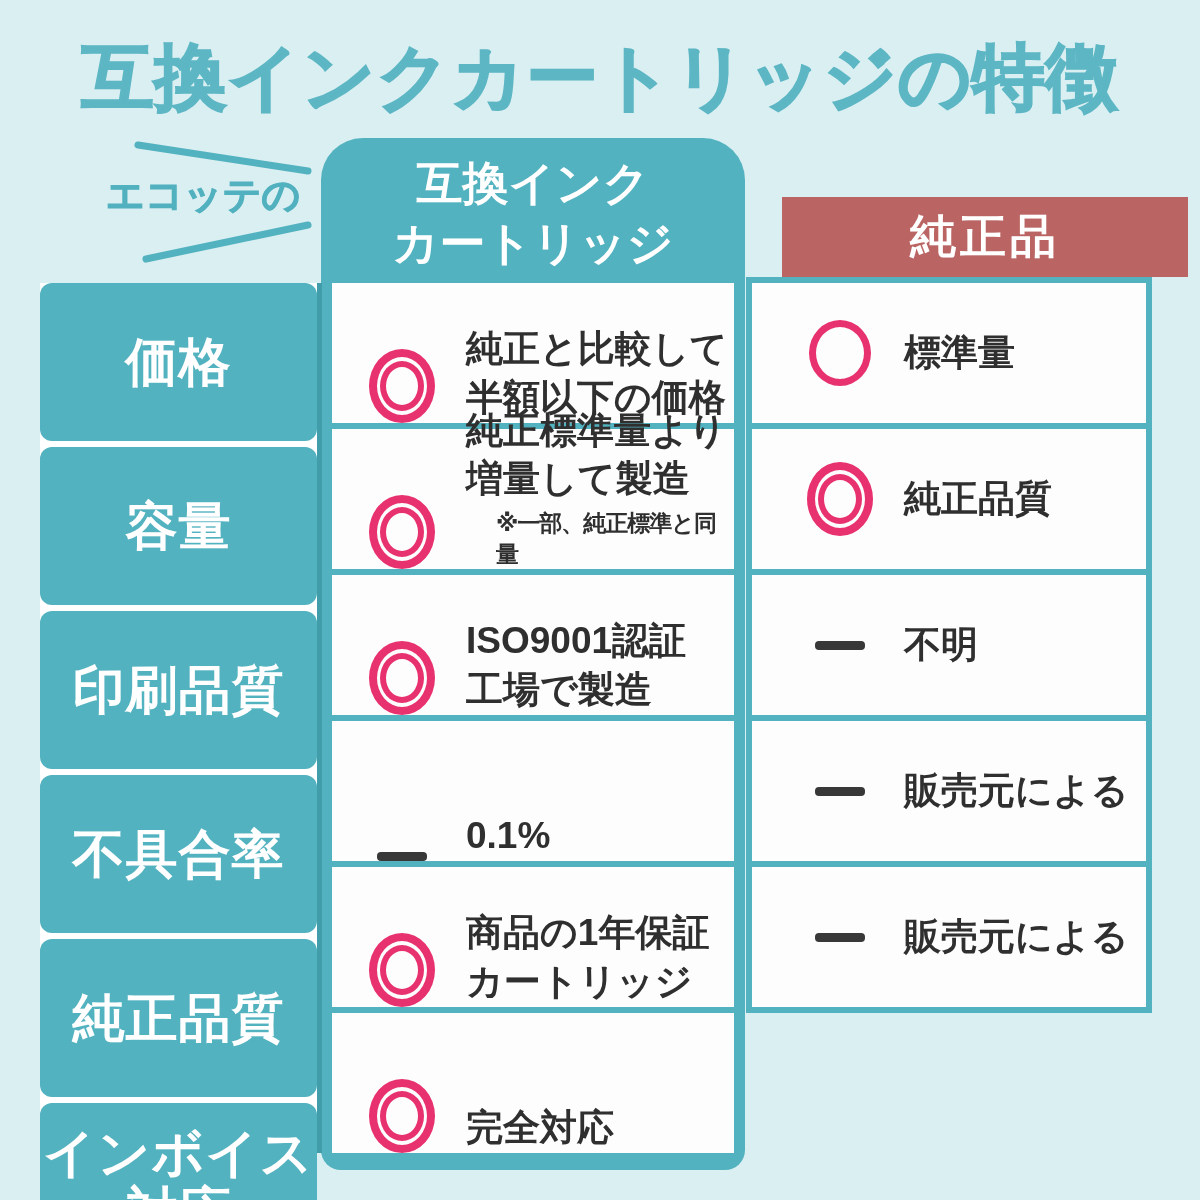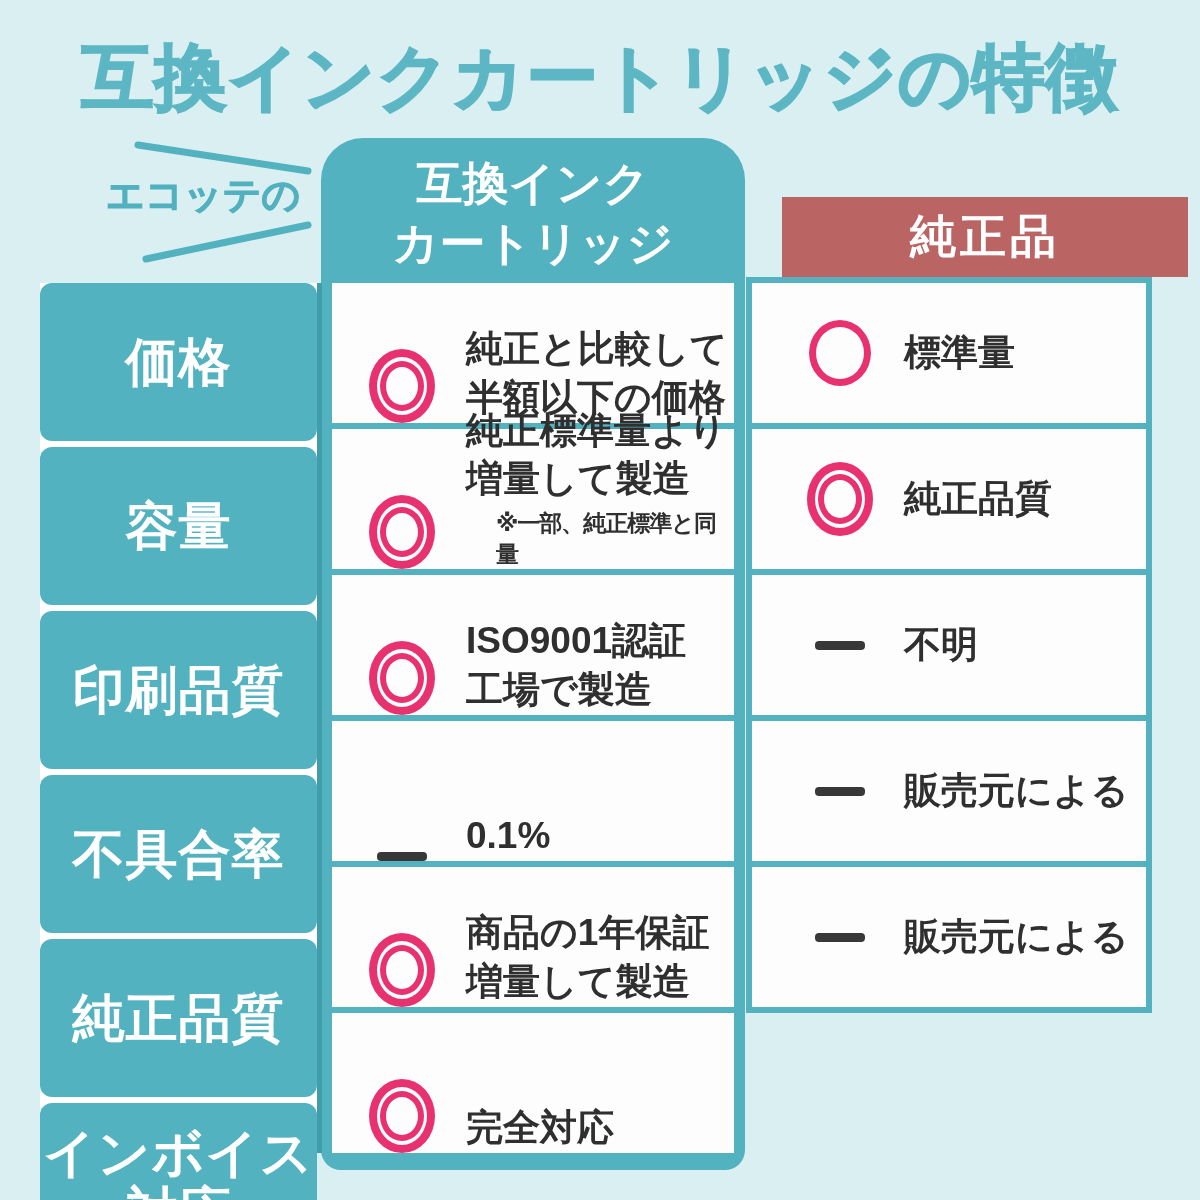--- a/index.html
+++ b/index.html
@@ -151,21 +151,21 @@
         </span>
         <div class="celltext">0.1%</div>
       </div>
       <div class="cell mid-cell">
         <span class="iconbox">
           <span class="sym double-circle">
             <i></i>
           </span>
         </span>
         <div class="celltext">商品の1年保証
-増量して製造</div>
+カートリッジ</div>
       </div>
       <div class="cell mid-cell">
         <span class="iconbox">
           <span class="sym double-circle">
             <i></i>
           </span>
         </span>
         <div class="celltext">完全対応</div>
       </div>
     </div>

